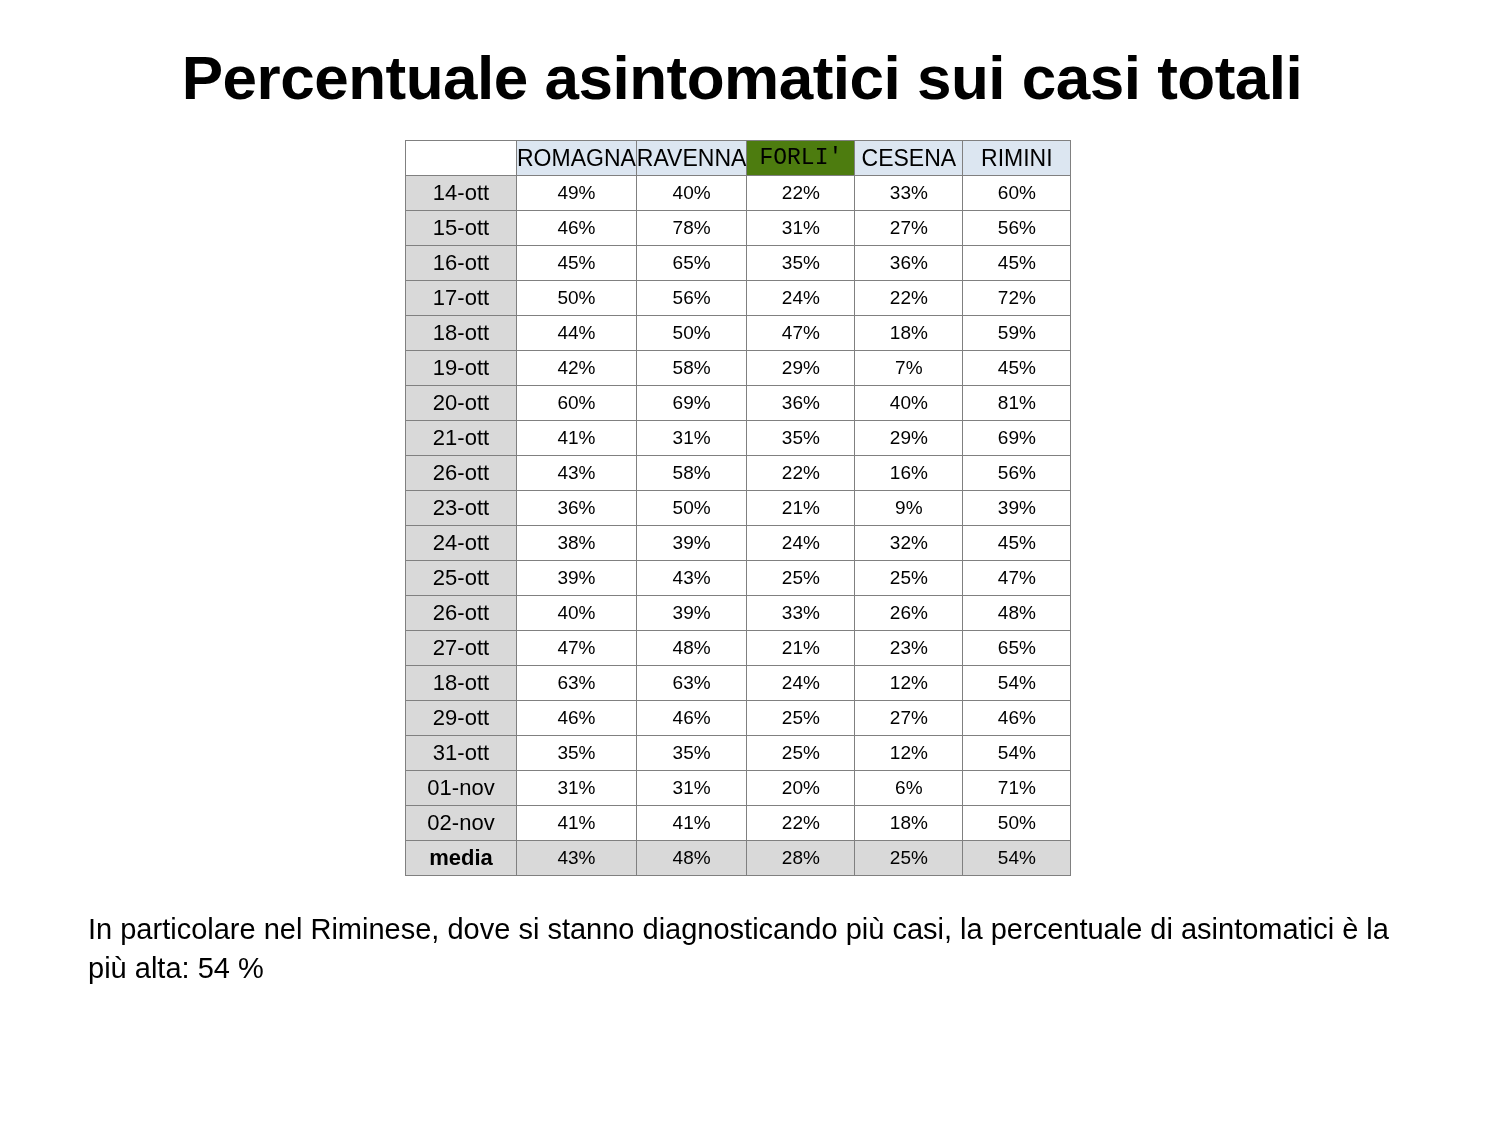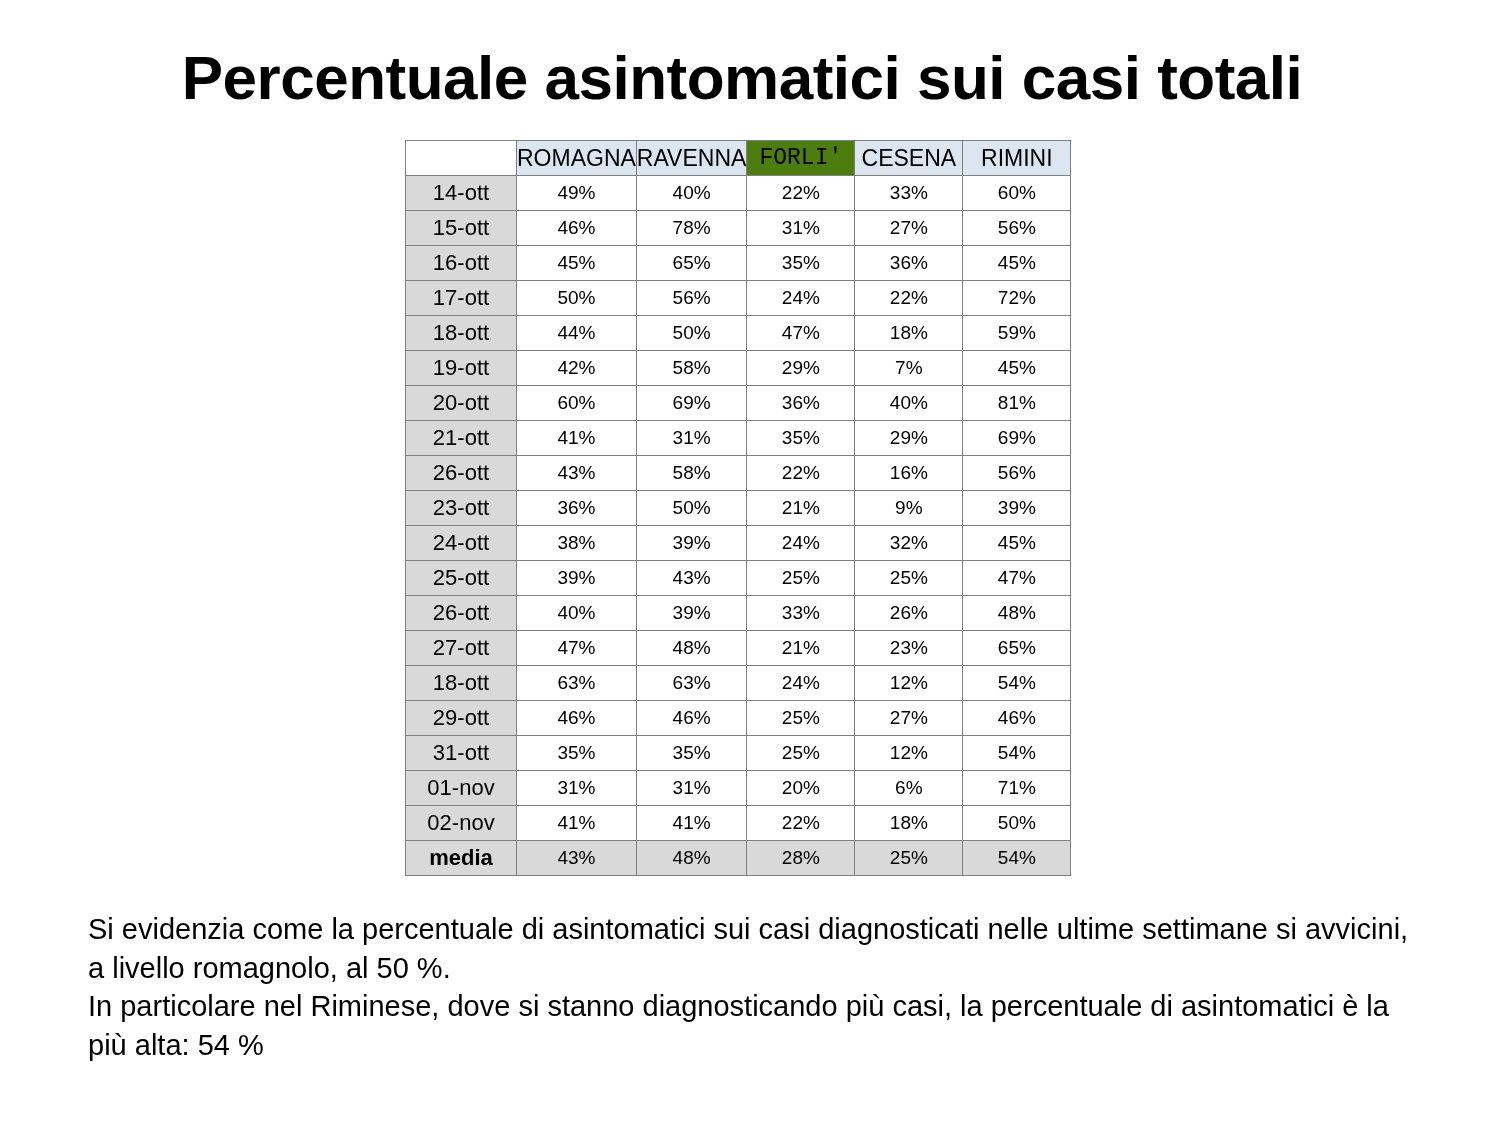--- a/index.html
+++ b/index.html
@@ -274,17 +274,16 @@
             <td class="val">48%</td>
             <td class="val">28%</td>
             <td class="val">25%</td>
             <td class="val">54%</td>
           </tr>
         </tbody>
     </table>
   </div>
 
   <div class="caption">
-    <p>Si evidenzia come la percentuale di asintomatici sui casi diagnosticati nelle ultime settimane si avvicini, a livello romagnolo, al 50 %.</p>
     <p> In particolare nel Riminese, dove si stanno diagnosticando più casi, la percentuale di asintomatici è la più alta: 54 %</p>
   </div>
 
 </div>
 
 </body></html>

